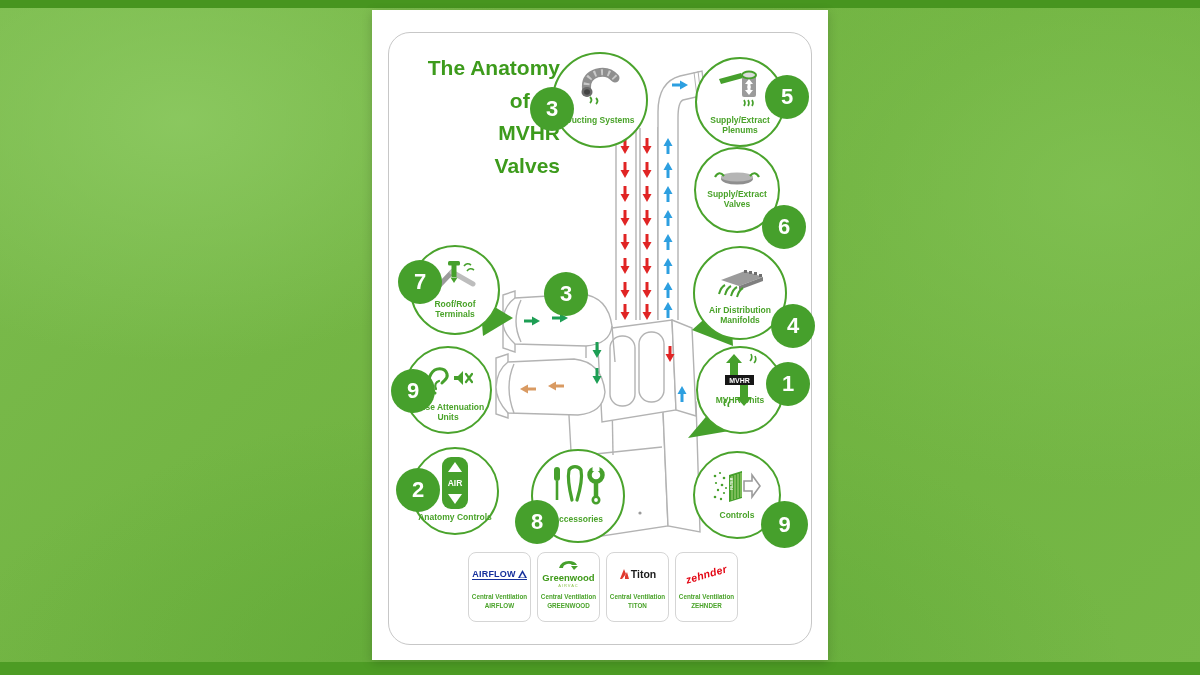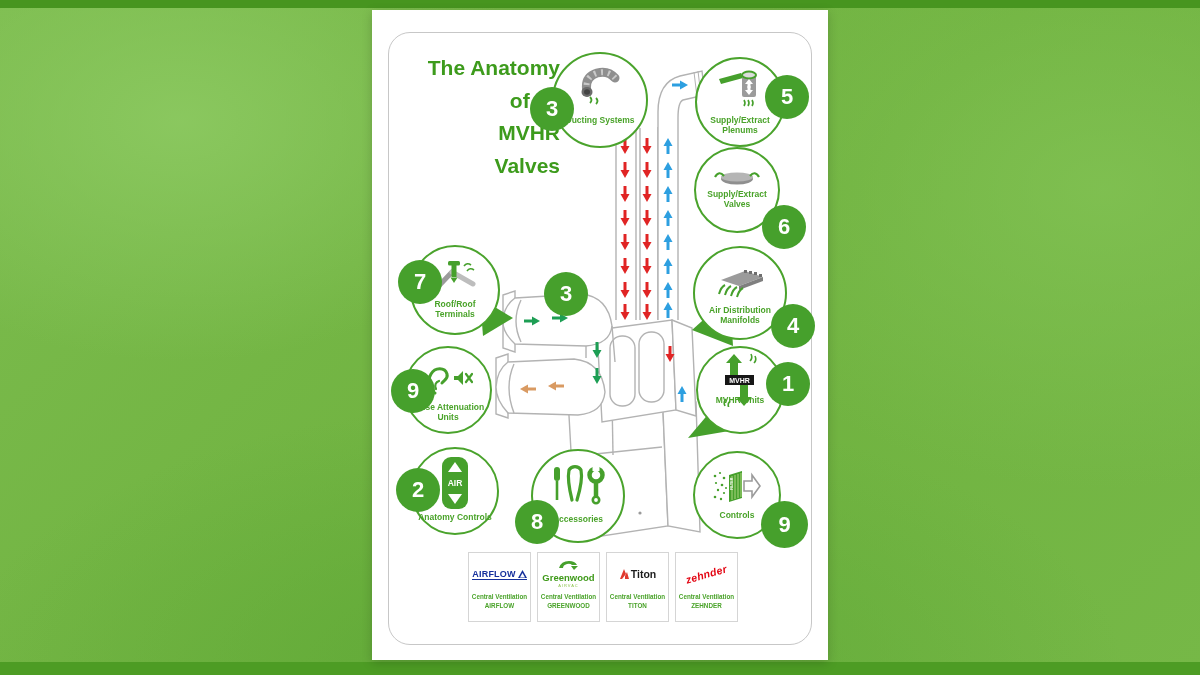--- a/index.html
+++ b/index.html
@@ -78,21 +78,21 @@
   #co-access  .icon{ top:13px; } #co-access .label{ bottom:16px; }
 
   .solo-badge{ left:172px; top:262px; }
 
   .brands{
     position:absolute; left:96px; top:542px; width:270px; height:70px;
     display:flex; gap:6px; z-index:2;
   }
   .brand-card{
     width:63px; height:70px; background:#fff; border:1px solid #d5d5d5;
-    border-radius:0; display:flex; flex-direction:column; align-items:center;
+    border-radius:8px; display:flex; flex-direction:column; align-items:center;
     justify-content:flex-start; padding-top:6px;
   }
   .brand-logo{ height:30px; display:flex; flex-direction:column; align-items:center; justify-content:center; }
   .brand-caption{ margin-top:4px; text-align:center; color:#4aa32a; font-size:6.3px; line-height:1.4; font-weight:bold; }
   .brand-caption span{ display:block; }
   .logo-airflow{ color:#16309c; font-weight:bold; font-size:9px; letter-spacing:.2px;
     border-bottom:1.5px solid #16309c; display:flex; align-items:center; gap:2px; }
   .logo-greenwood-name{ color:#3f9a1a; font-size:9.5px; font-weight:bold; }
   .logo-greenwood-sub{ color:#8bc34a; font-size:4px; letter-spacing:1px; }
   .logo-titon{ display:flex; align-items:center; gap:2px; color:#1c1c1c; font-weight:bold; font-size:10.5px; }

